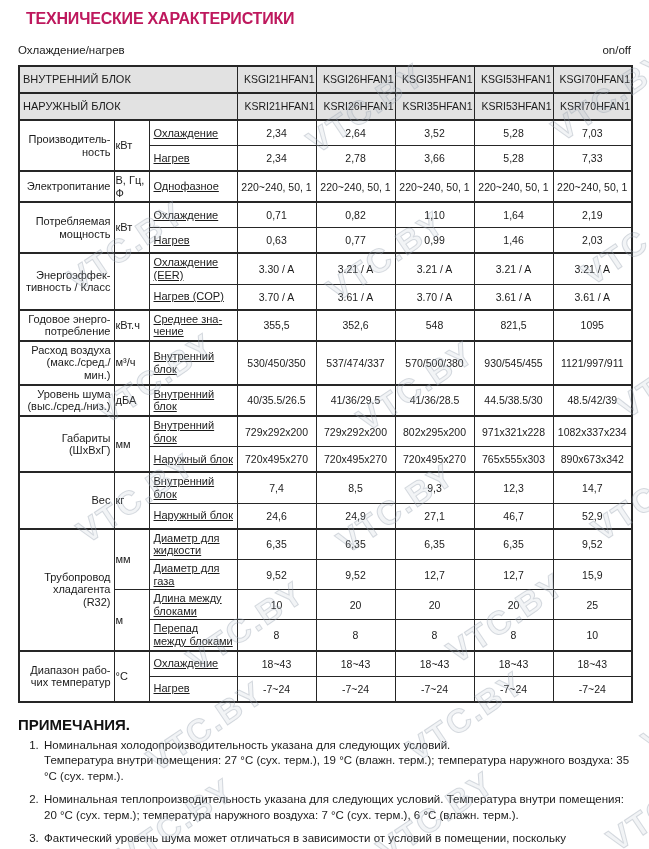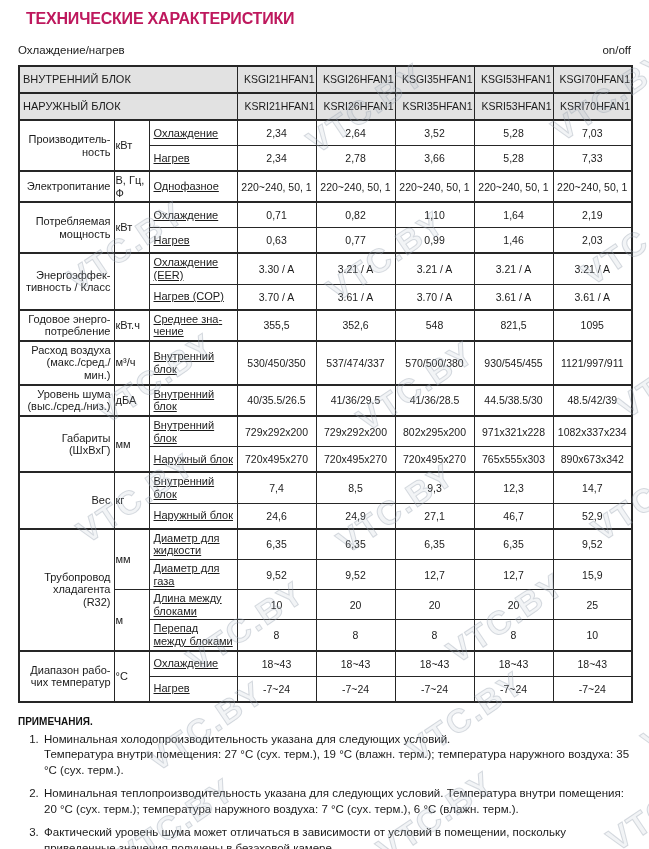--- a/index.html
+++ b/index.html
@@ -36,21 +36,21 @@
     border-bottom-width:2px;font-size:11px;
   }
   thead th.model{text-align:right;font-size:10.5px;padding:2px 1px;}
   tbody td{height:20px;}
   td.param{text-align:right;padding-left:4px;}
   td.unit{padding:2px 1px;}
   td.sub{text-align:left;padding-left:4px;text-decoration:underline;}
   td.val{text-align:center;font-size:10.5px;padding:1px;}
   tr.section-start td{border-top-width:2px;}
   .notes{margin-top:13px;}
-  .notes-title{font-weight:bold;font-size:10px;margin:0 0 5px 0;color:#111;}
+  .notes-title{font-weight:bold;font-size:15px;margin:0 0 5px 0;color:#111;}
   ol.notes-list{margin:0;padding-left:24px;font-size:11.5px;}
   ol.notes-list li{
     margin-bottom:8px;line-height:1.35;white-space:pre-line;
     padding-left:2px;
   }
   .wm-layer{position:absolute;left:0;top:0;width:649px;height:849px;z-index:6;pointer-events:none;}
   .wm{
     position:absolute;font-size:33px;font-weight:bold;letter-spacing:2px;
     transform:rotate(-34deg);transform-origin:left top;
     color:rgba(165,176,188,0.14);

